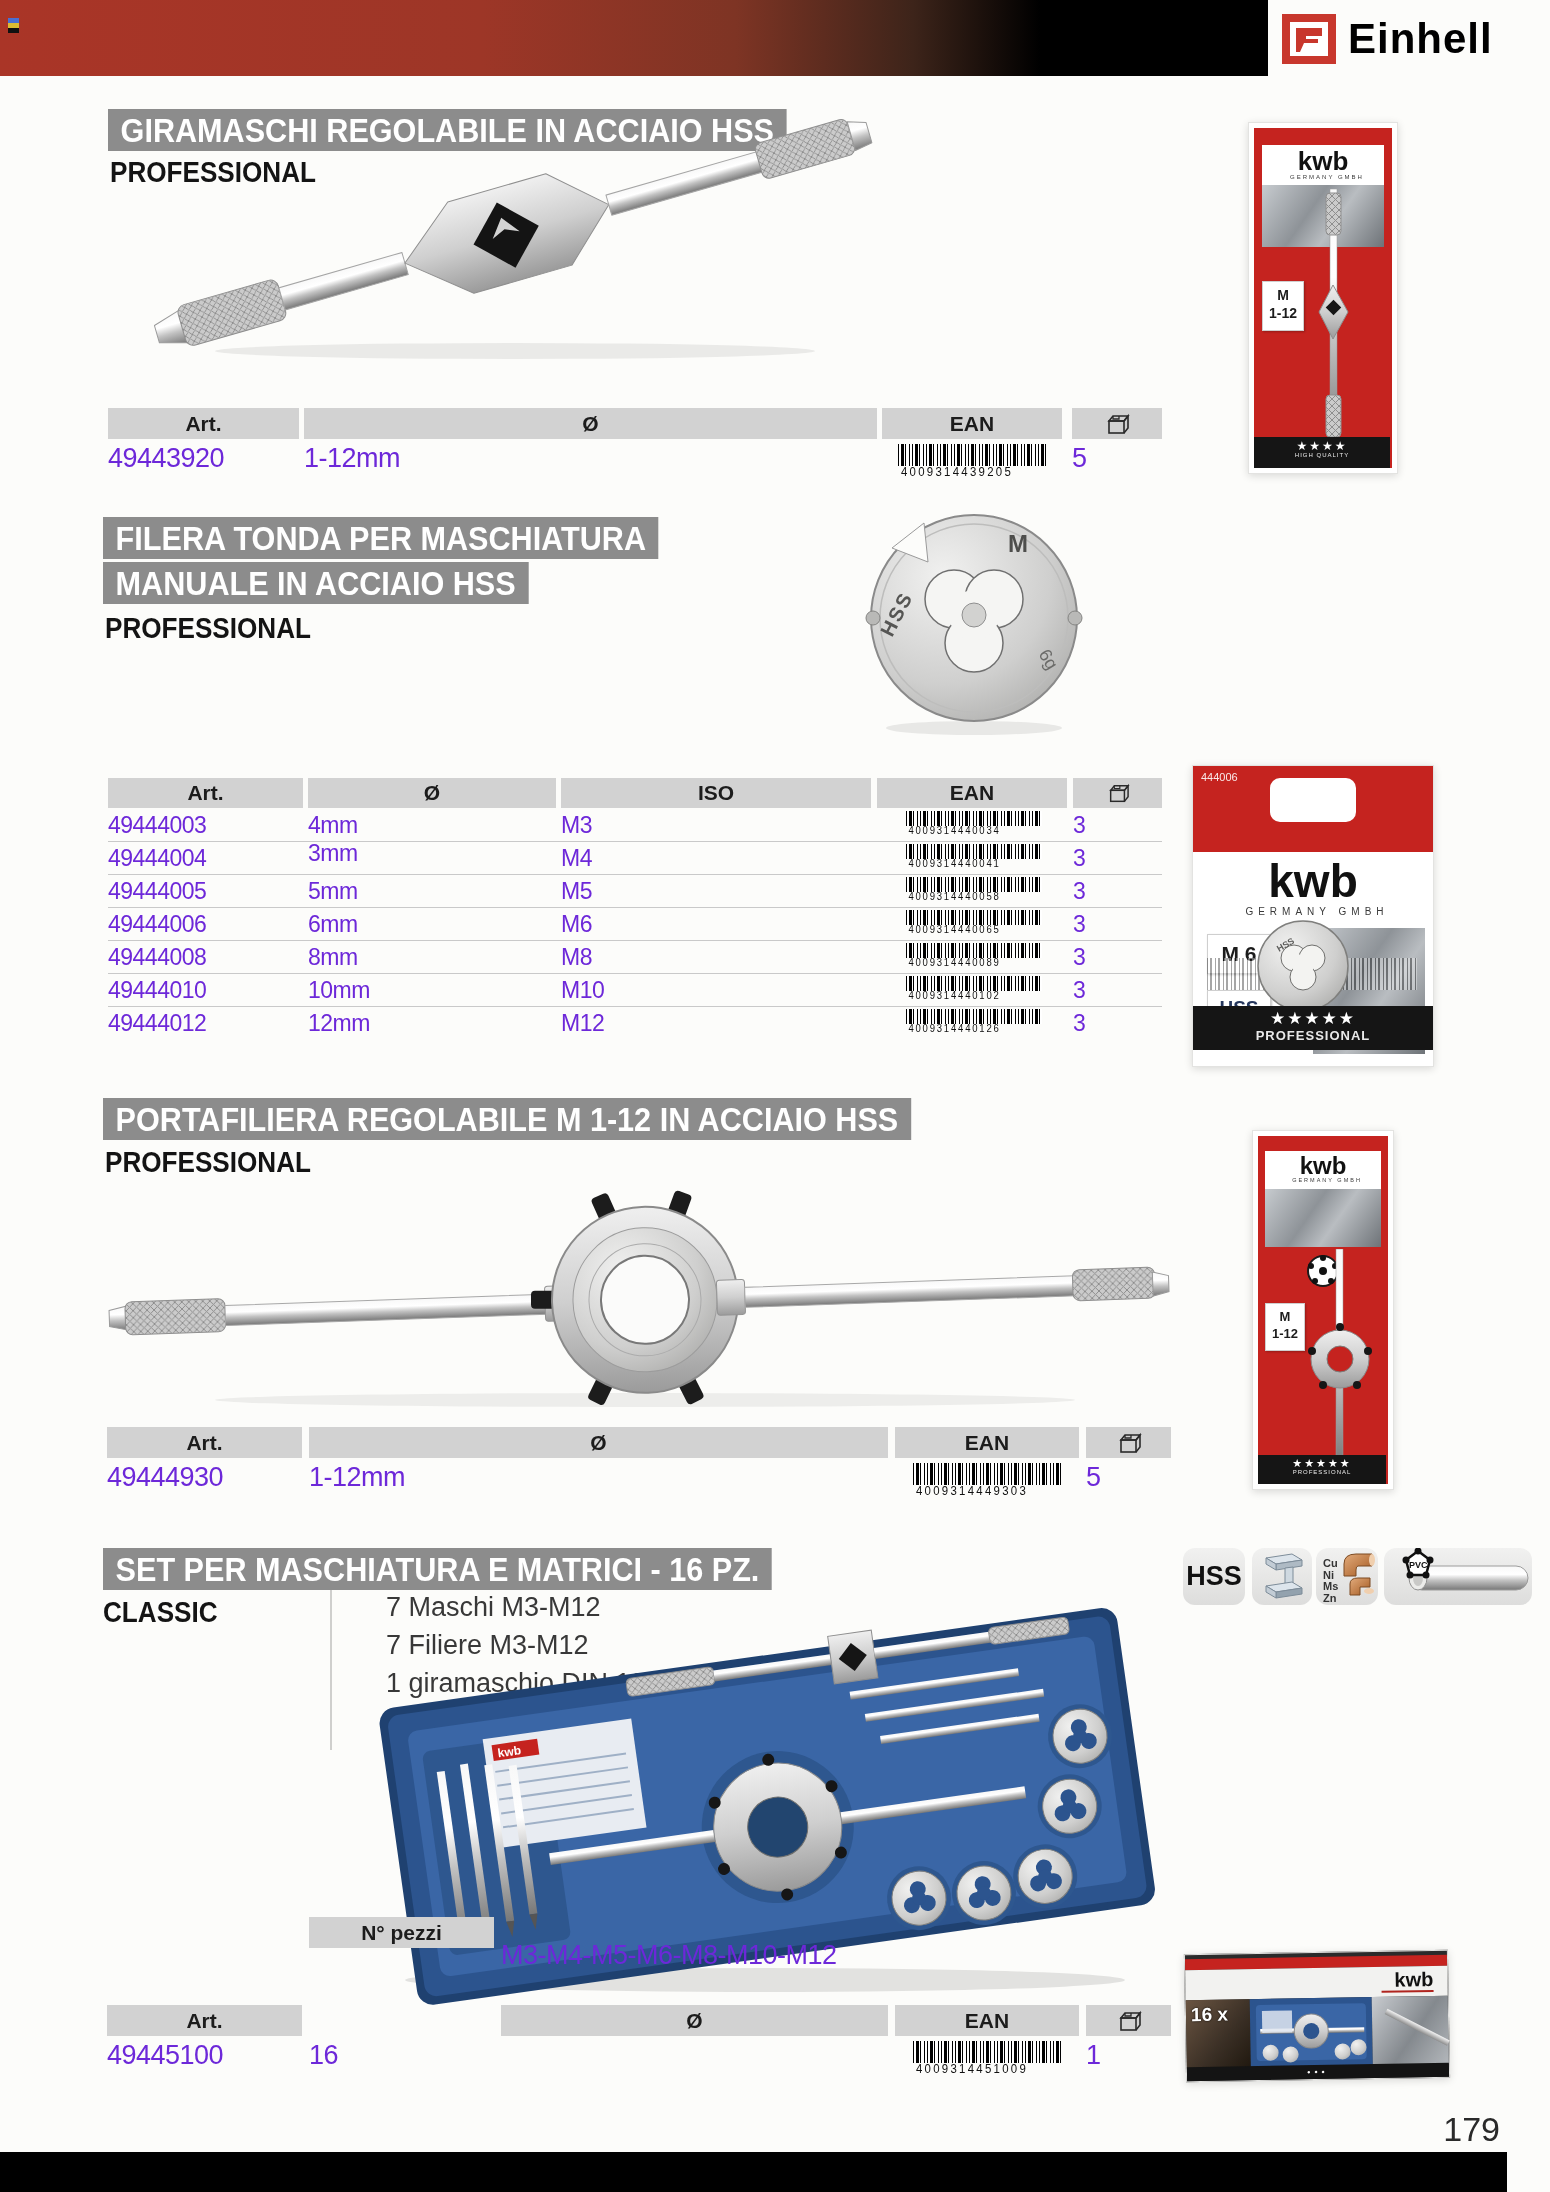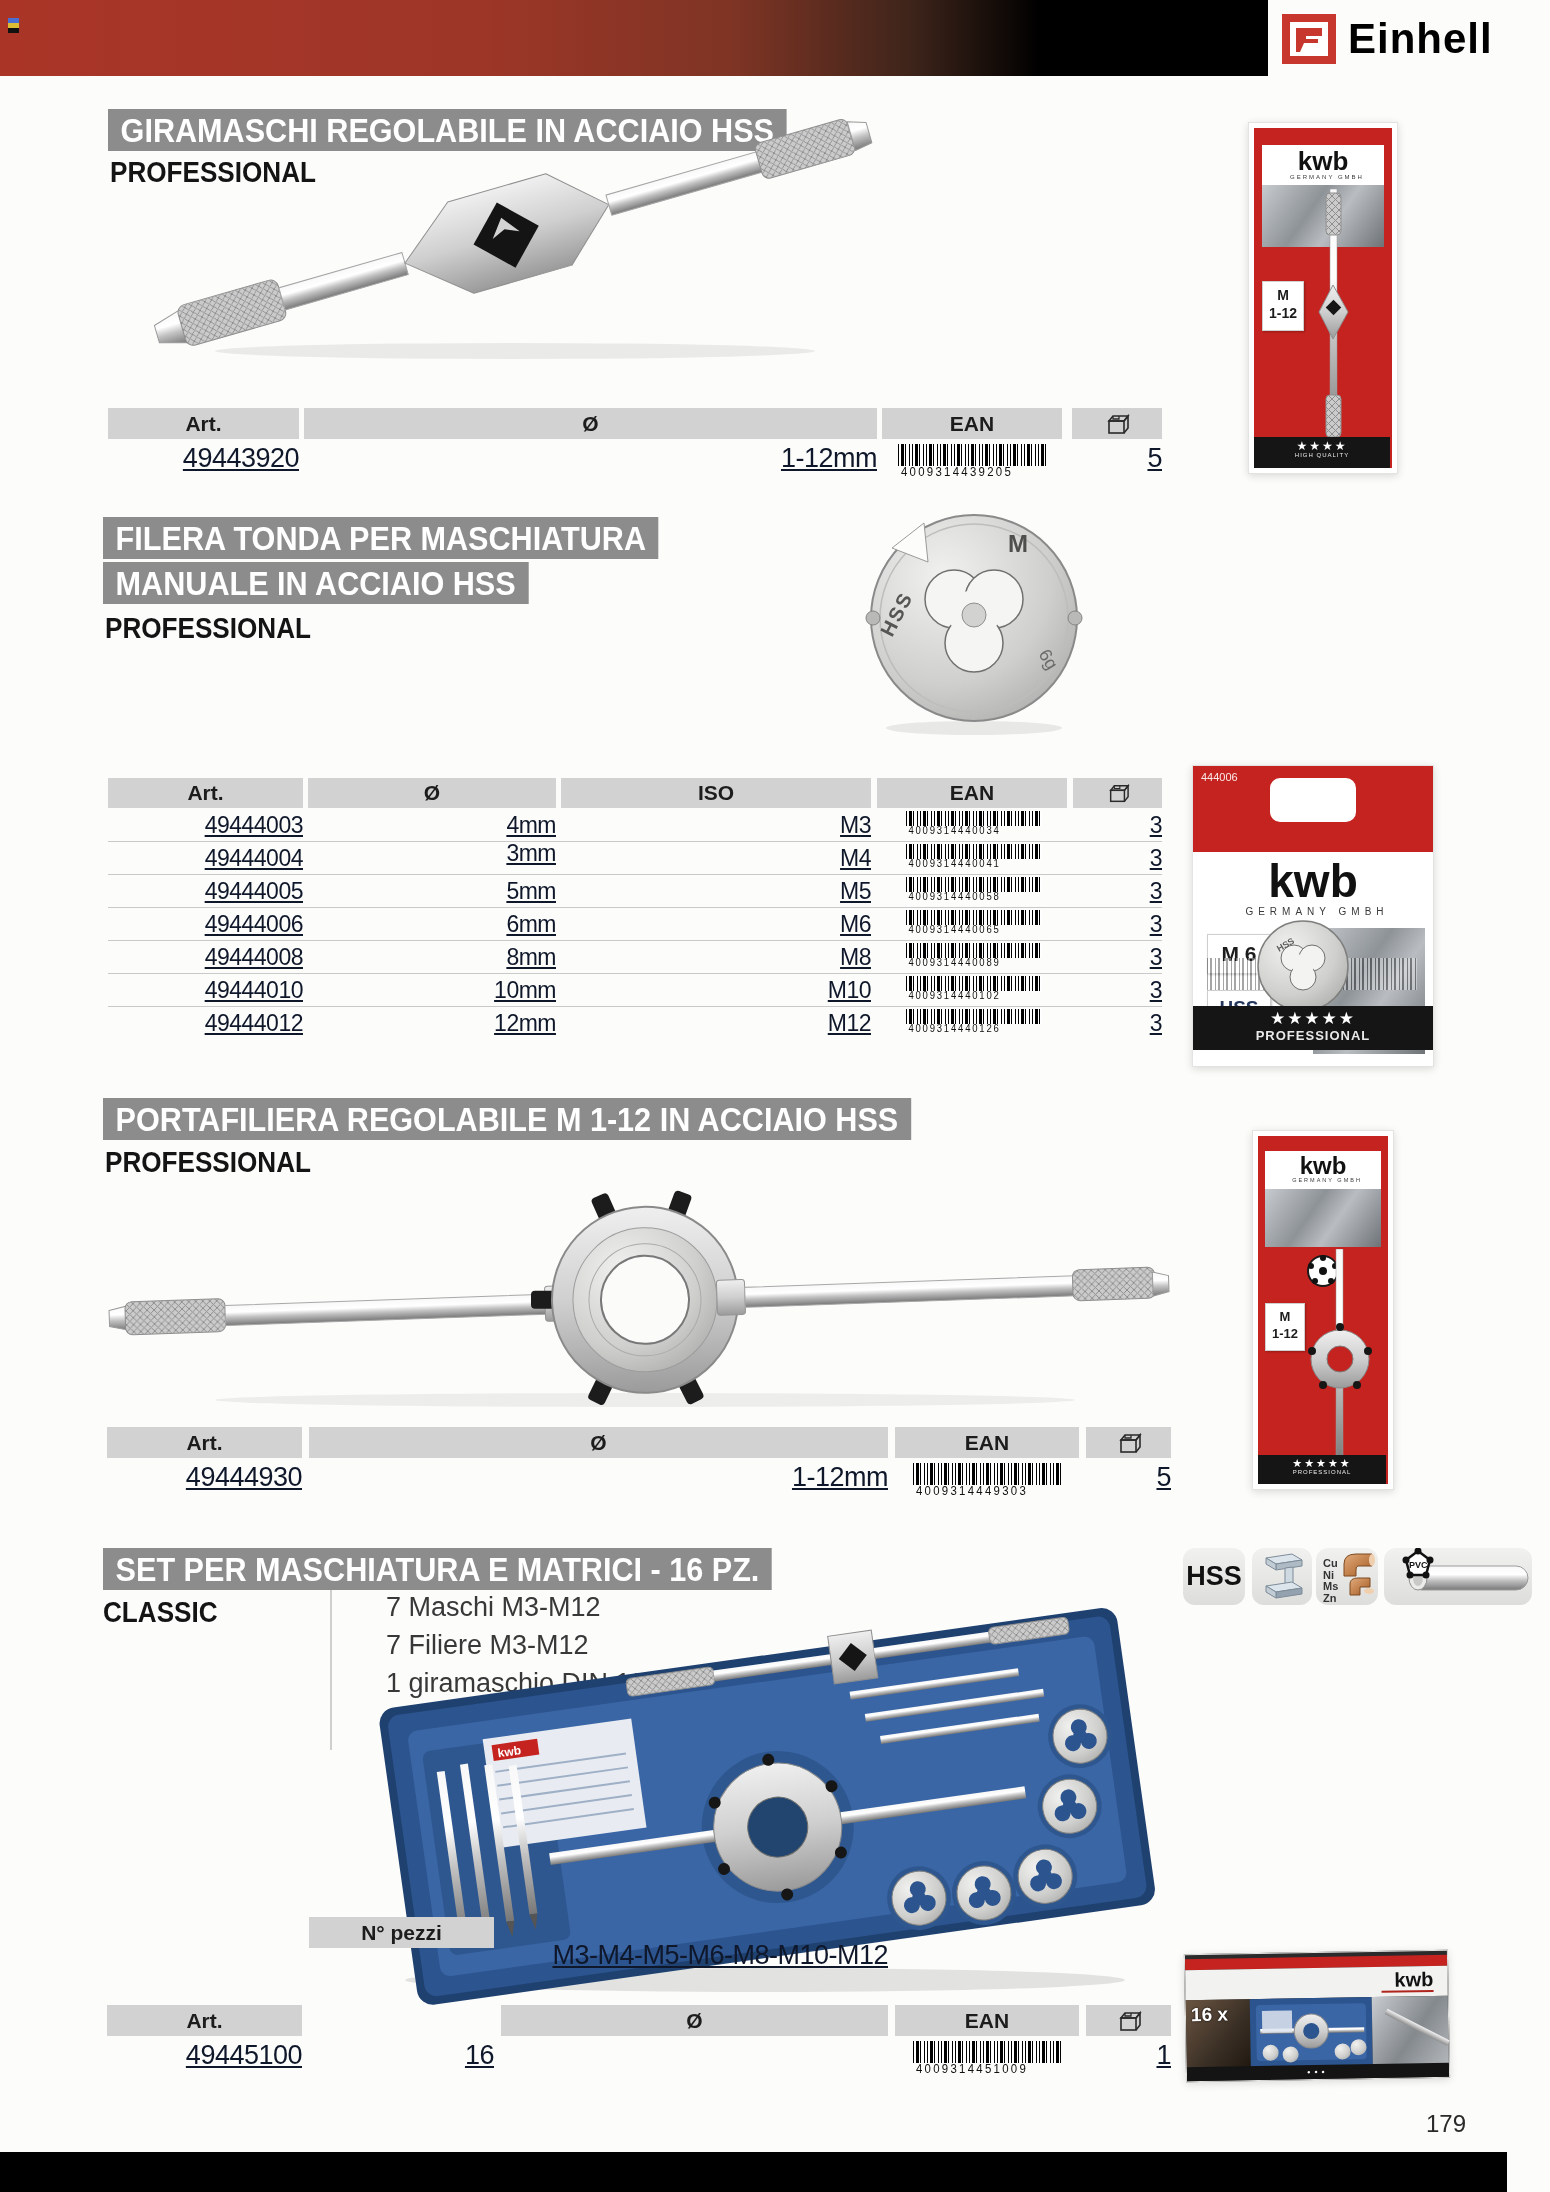--- a/index.html
+++ b/index.html
@@ -18,21 +18,21 @@
   
   .tbar{position:absolute;background:#8c8c8c;color:#fff;font-weight:bold;font-size:34px;
         height:42px;line-height:42px;padding:0 14px;white-space:nowrap;
         transform:scaleX(0.9);transform-origin:0 50%;}
   .grade{position:absolute;font-weight:bold;font-size:29px;color:#141414;
         transform:scaleX(0.9);transform-origin:0 50%;white-space:nowrap;}
 
   
   .th{position:absolute;height:31px;background:#d2d2d2;color:#1c1c1c;font-weight:bold;
       font-size:21px;line-height:31px;text-align:center;}
-  .td{position:absolute;font-size:27px;color:#0f172a;text-align:right;letter-spacing:-0.5px;text-decoration:underline;}
+  .td{position:absolute;font-size:27px;color:#6d28d9;text-align:left;letter-spacing:-0.5px;}
   .td.sm{font-size:23px;}
   .rline{position:absolute;height:1px;background:#c9c9c9;}
   .bc{position:absolute;display:flex;flex-direction:column;align-items:flex-start;}
   .bc-bars{width:148px;height:22px;
     background:repeating-linear-gradient(90deg,#000 0 1px,#fff 1px 3px,#000 3px 6px,#fff 6px 7px,#000 7px 8px,#fff 8px 11px,#000 11px 12px,#fff 12px 14px);}
   .bc-digits{font-size:12px;letter-spacing:2.4px;line-height:12px;color:#111;transform:scaleX(.95);}
   .bc.sm .bc-bars{width:136px;height:15px;}
   .bc.sm .bc-digits{font-size:10px;letter-spacing:1.9px;line-height:10px;}
 
   
@@ -47,22 +47,22 @@
   .cstars{color:#fff;letter-spacing:2px;line-height:1;}
   .ccap{color:#e9e9e9;letter-spacing:1px;line-height:1;}
 
   
   .tile{position:absolute;top:1548px;height:57px;border-radius:12px;
         background:linear-gradient(180deg,#f1f1f0,#dddddc);}
   .tile-hss{font-weight:bold;font-size:27px;color:#111;text-align:center;line-height:57px;}
 
   .contents-line{position:absolute;font-size:27px;color:#383838;white-space:nowrap;}
   .footer-bar{position:absolute;left:0;top:2152px;width:1507px;height:40px;background:#000;}
-  .pagenum{position:absolute;left:1392px;top:2110px;width:108px;text-align:center;
-           font-size:24px;color:#2a2a2a;}
+  .pagenum{position:absolute;left:1392px;top:2110px;width:108px;text-align:right;
+           font-size:34px;color:#2a2a2a;}
 </style>
 </head>
 <body>
 
 <div class="page">
 
   <svg width="0" height="0" style="position:absolute">
     <defs>
       <linearGradient id="gShaft" x1="0" y1="0" x2="0" y2="1">
         <stop offset="0" stop-color="#f8f8f8"></stop>

